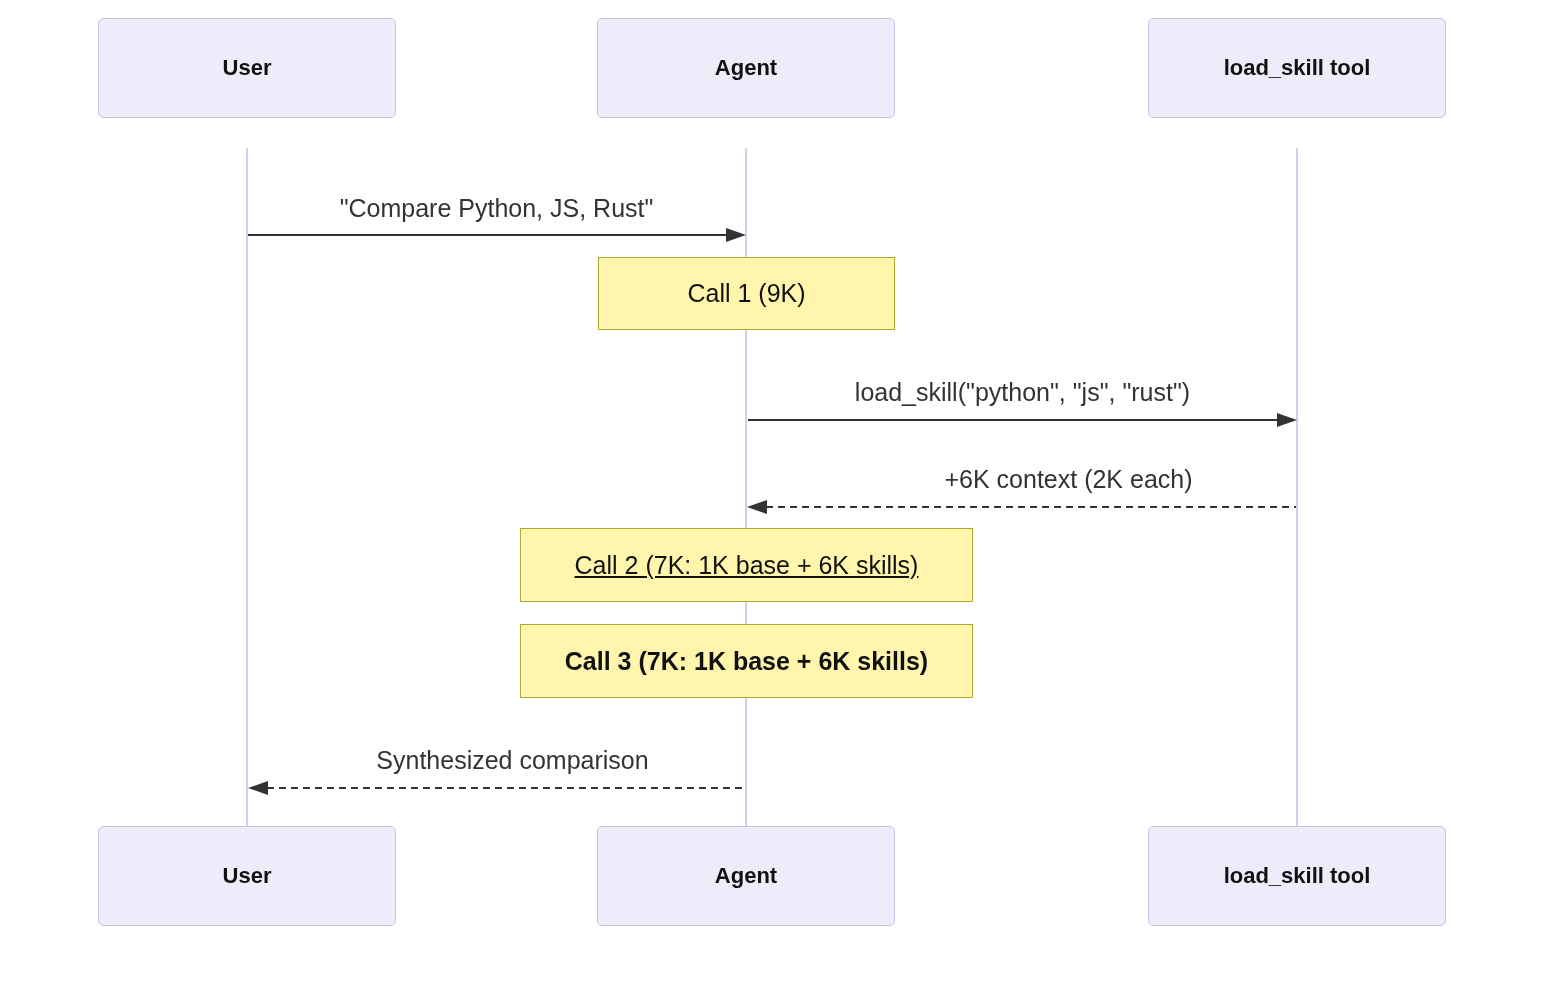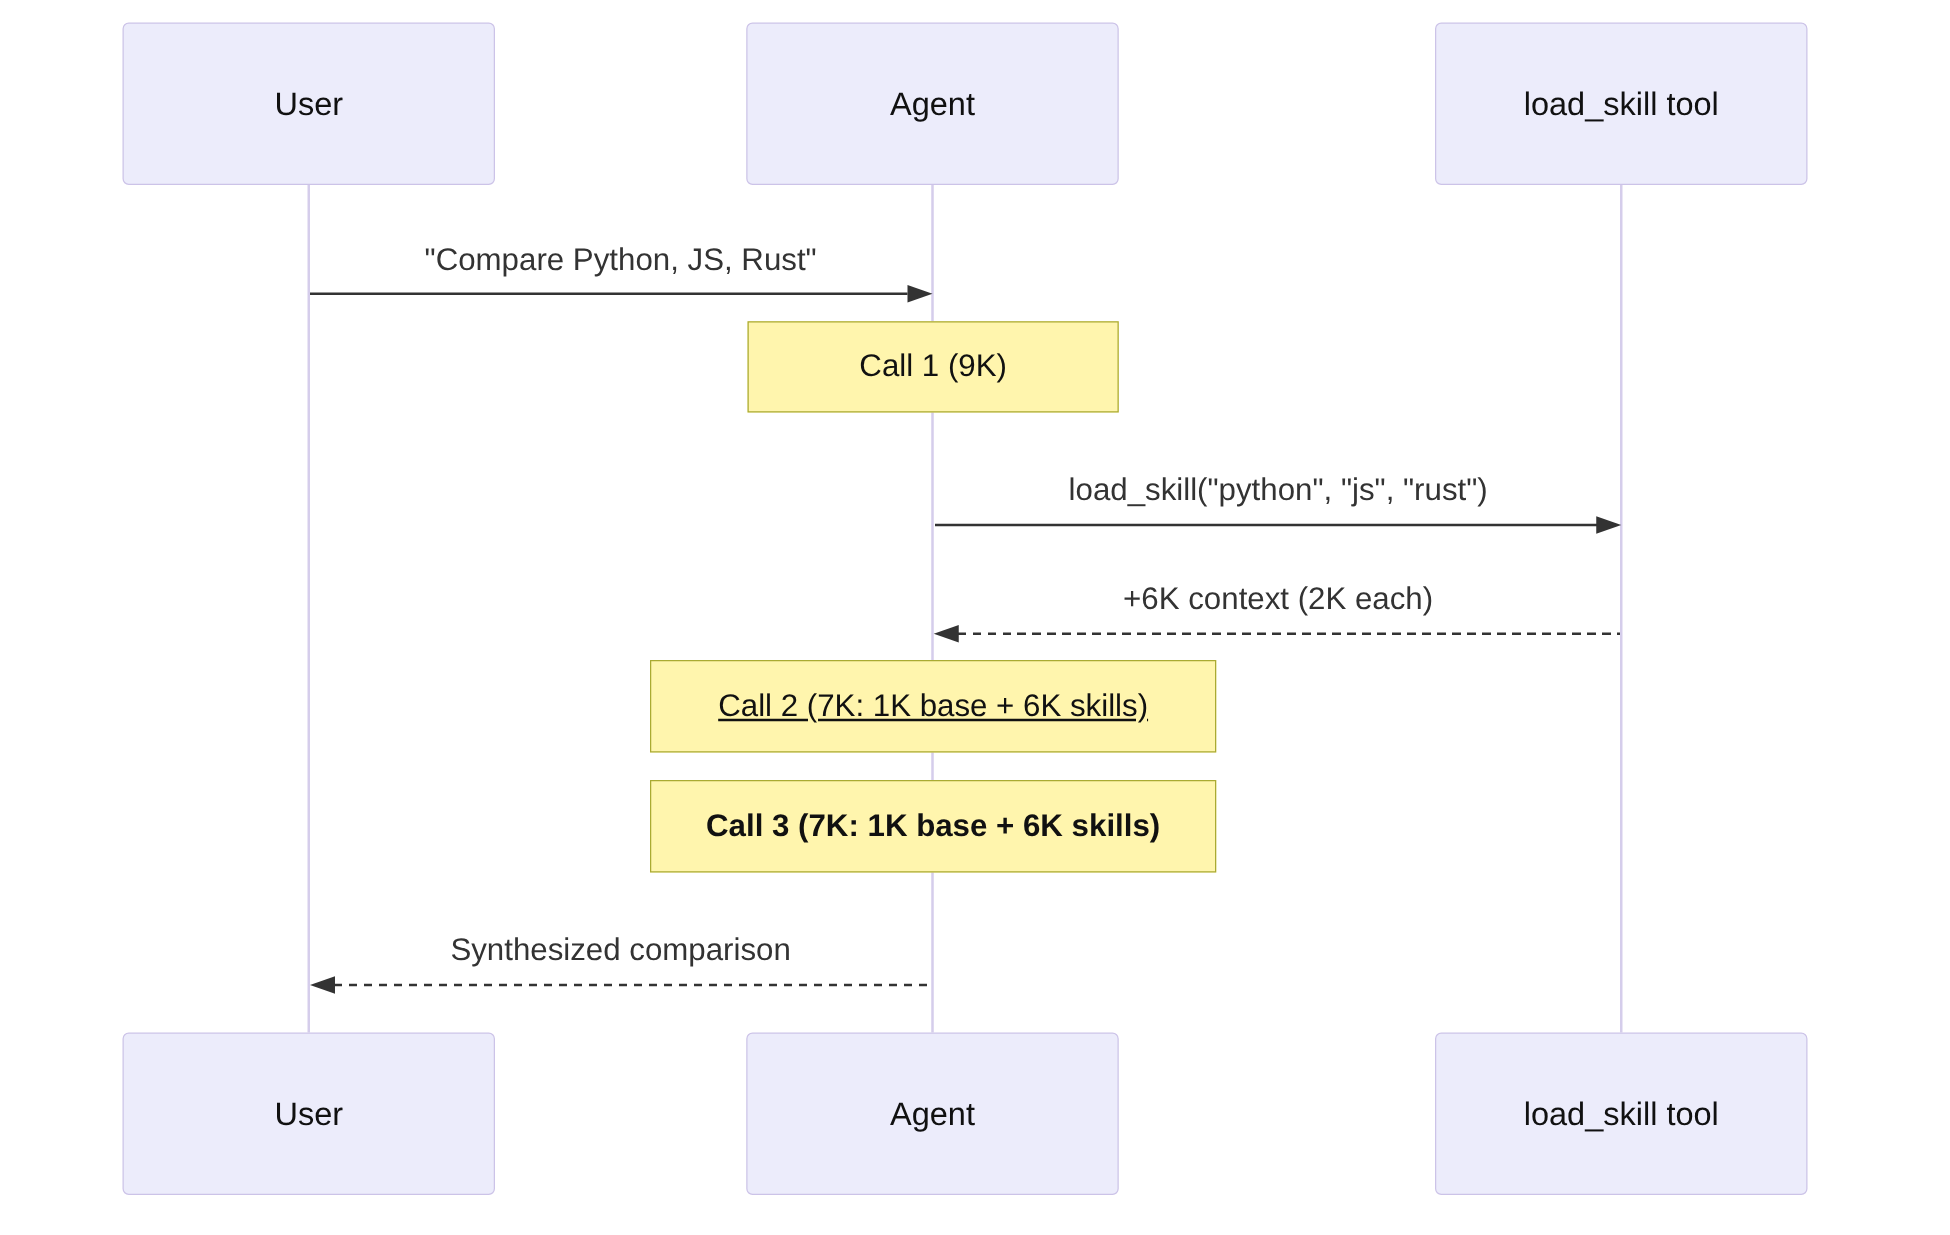--- a/index.html
+++ b/index.html
@@ -11,30 +11,31 @@
   .canvas {
     position: relative;
     width: 1560px;
     height: 988px;
     background: var(--background, #ffffff);
     overflow: hidden;
   }
   .actor {
     position: absolute;
     width: 298px;
-    height: 130px;
+    height: 100px;
     background: var(--actor-fill, #ECECFB);
     border: 1px solid var(--actor-border, #CCC3E8);
     border-radius: 5px;
     display: flex;
     align-items: center;
     justify-content: center;
-    font-size: 26px;
+    font-size: 22px;
     color: var(--actor-text, #111111);
     box-sizing: border-box;
+    font-weight: bold;
   }
   .lifeline {
     position: absolute;
     top: 148px;
     width: 2px;
     height: 678px;
     background: var(--lifeline, #D5CDEB);
   }
   .msg-label {
     position: absolute;
@@ -91,29 +92,29 @@
   <div class="msg-label" style="left:248px; top:192px; width:497px;">"Compare Python, JS, Rust"</div>
   <div class="msg-line" style="left:248px; top:234px; width:478px;"></div>
   <div class="arrowhead right" style="left:726px; top:228px;"></div>
 
   <div class="note" style="left:598px; top:257px; width:297px; height:73px;">Call 1 (9K)</div>
 
   <div class="msg-label" style="left:748px; top:376px; width:549px;">load_skill("python", "js", "rust")</div>
   <div class="msg-line" style="left:748px; top:419px; width:530px;"></div>
   <div class="arrowhead right" style="left:1277px; top:413px;"></div>
 
-  <div class="msg-label" style="left:748px; top:463px; width:549px;">+6K context (2K each)</div>
+  <div class="msg-label" style="left:748px; top:463px; width:549px;padding-left:46px;">+6K context (2K each)</div>
   <div class="msg-line dashed" style="left:766px; top:506px; width:530px;"></div>
   <div class="arrowhead left" style="left:747px; top:500px;"></div>
 
   <div class="note" style="left:520px; top:528px; width:453px; height:74px;text-decoration:underline;">Call 2 (7K: 1K base + 6K skills)</div>
 
   <div class="note" style="left:520px; top:624px; width:453px; height:74px;font-weight:bold;">Call 3 (7K: 1K base + 6K skills)</div>
 
-  <div class="msg-label" style="left:248px; top:744px; width:497px;">Synthesized comparison</div>
+  <div class="msg-label" style="left:248px; top:744px; width:497px;padding-left:16px;">Synthesized comparison</div>
   <div class="msg-line dashed" style="left:267px; top:787px; width:478px;"></div>
   <div class="arrowhead left" style="left:248px; top:781px;"></div>
 
   <div class="actor" style="left:98px; top:826px;">User</div>
   <div class="actor" style="left:597px; top:826px;">Agent</div>
   <div class="actor" style="left:1148px; top:826px;">load_skill tool</div>
 
 </div>
 
 </body></html>

